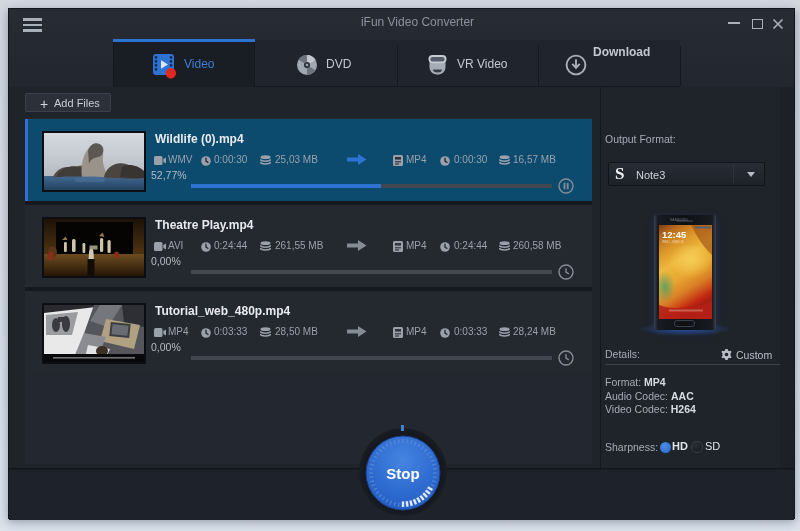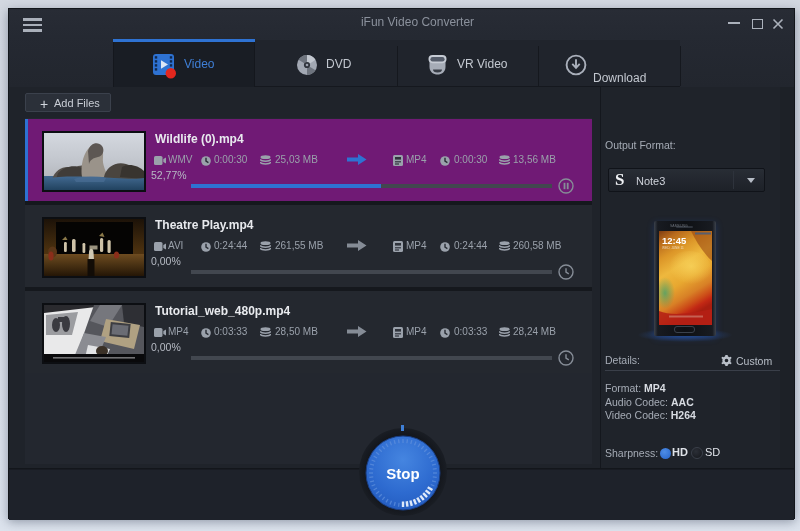--- a/index.html
+++ b/index.html
@@ -16,32 +16,32 @@
 .tab-i { background:#20242c; border-bottom:1px solid #15181e; }
 .tabsep { top:37px; width:1px; height:40px; background:#15181e; }
 .tablabel { font-size:12px; color:#c3c8d0; }
 .content { left:0; top:78px; width:785px; height:381px; background:#1f232a; }
 .listbg { left:16px; top:31px; width:567px; height:346px; background:#23272f; }
 .rowgap { left:16px; width:567px; height:4px; background:#15181d; }
 .rightstrip { left:771px; top:0; width:14px; height:381px; background:#1d2127; }
 .addbtn { left:16px; top:6px; width:86px; height:19px; background:#2b3039; border:1px solid #3b414c; border-radius:2px; color:#c9cdd5; font-size:11px; }
 .divider { left:591px; top:0; width:1px; height:381px; background:#14171d; }
 .row { left:16px; width:567px; height:82px; background:#24282f; }
-.row.sel { background:#701a75; }
+.row.sel { background:#0c4a6e; }
 .selbar { left:0; top:0; width:3px; height:82px; background:#2e72d2; }
 .thumb { left:17px; top:12px; width:104px; height:61px; border:2px solid #0c0e12; background:#0c0e12; overflow:hidden; }
 .rtitle { left:130px; top:12.5px; font-size:12px; font-weight:bold; color:#e8eaee; }
 .meta { left:0; top:34px; width:567px; height:14px; font-size:10px; color:#9aa1ab; }
 .meta span { position:absolute; top:1px; }
 .meta svg { position:absolute; }
 .plabel { left:126px; top:50px; font-size:10.5px; color:#b6bbc4; }
 .pbar { left:166px; top:65px; width:361px; height:3.5px; background:#42474f; }
 .pfill { position:absolute; left:0; top:0; height:3.5px; background:#2e72d2; }
 .pcirc { left:532.5px; top:58.5px; }
-.panel { left:592px; top:10px; width:193px; height:381px; }
+.panel { left:592px; top:4px; width:193px; height:381px; }
 .plab { font-size:10.5px; color:#a6acb6; }
 .pval { color:#d8dce2; font-weight:bold; }
 .dropdown { left:7px; top:71px; width:157px; height:24px; background:linear-gradient(180deg,#282d35,#1d2128); border:1px solid #101319; border-radius:2px; }
 .footer { left:0; top:459px; width:785px; height:52px; background:#1e222a; border-top:1px solid #13161b; box-shadow:inset 0 1px 0 #181b22; }
 </style>
 </head>
 <body>
 <div class="win">
   <div class="abs topbar"></div>
   <div class="abs title">iFun Video Converter</div>
@@ -92,21 +92,21 @@
     <path d="M5 15.6 A4.5 3 0 0 0 14 15.6 Z" fill="#383d46"></path>
     <rect x="0.5" y="1" width="18" height="8.2" rx="4.1" fill="#c6cbd4"></rect>
     <rect x="2.4" y="3" width="14.2" height="4.4" rx="2.2" fill="#555c6a"></rect>
   </svg>
   <div class="abs tablabel" style="left:448px;top:48px;">VR Video</div>
 
   <svg class="abs" style="left:556px;top:45px" width="22" height="22" viewBox="0 0 22 22">
     <circle cx="11" cy="11" r="9.4" fill="none" stroke="#aab0bb" stroke-width="1.9"></circle>
     <path d="M11 5.2 L11 13 M7.3 9.9 L11 13.8 L14.7 9.9" stroke="#aab0bb" stroke-width="1.9" fill="none"></path>
   </svg>
-  <div class="abs tablabel" style="left:584px;top:62px;">Download</div>
+  <div class="abs tablabel" style="left:584px;top:36px;font-weight:bold;">Download</div>
 
   <div class="abs content">
     <div class="abs addbtn">
         <span style="position:absolute;left:14px;top:2px;font-size:14px;color:#d2d6dd;">+</span>
         <span style="position:absolute;left:28px;top:3px;">Add Files</span>
       </div>
     <div class="abs listbg"></div>
     <div class="abs rowgap" style="top:114px"></div>
     <div class="abs rowgap" style="top:200px"></div>
     <div class="abs rightstrip"></div>
@@ -168,21 +168,21 @@
         <svg style="left:415px;top:2.5px" width="10" height="10" viewBox="0 0 10 10">
             <circle cx="5" cy="5" r="4.8" fill="#9aa1ab"></circle>
             <path d="M5 1.8 L5 5.2 L7.4 6.6" stroke="#272b33" stroke-width="1.4" fill="none"></path>
           </svg>
         <span style="left:429px">0:00:30</span>
         <svg style="left:474px;top:2px" width="11" height="11" viewBox="0 0 11 11">
             <ellipse cx="5.5" cy="2.2" rx="5" ry="1.9" fill="#9aa1ab"></ellipse>
             <path d="M.5 4.3 A5 1.9 0 0 0 10.5 4.3" stroke="#9aa1ab" stroke-width="1.5" fill="none"></path>
             <path d="M.5 7 A5 1.9 0 0 0 10.5 7" stroke="#9aa1ab" stroke-width="1.5" fill="none"></path>
           </svg>
-        <span style="left:488px">13,56 MB</span>
+        <span style="left:488px">16,57 MB</span>
       </div>
       <div class="abs plabel">52,77%</div>
       <div class="abs pbar">
           <div class="pfill" style="width:190px"></div>
         </div>
       <svg class="abs pcirc" width="16" height="16" viewBox="0 0 16 16">
           <circle cx="8" cy="8" r="7" fill="none" stroke="#868d97" stroke-width="1.4"></circle>
           <rect x="5.6" y="4.8" width="1.8" height="6.4" fill="#868d97"></rect>
           <rect x="8.8" y="4.8" width="1.8" height="6.4" fill="#868d97"></rect>
         </svg>

